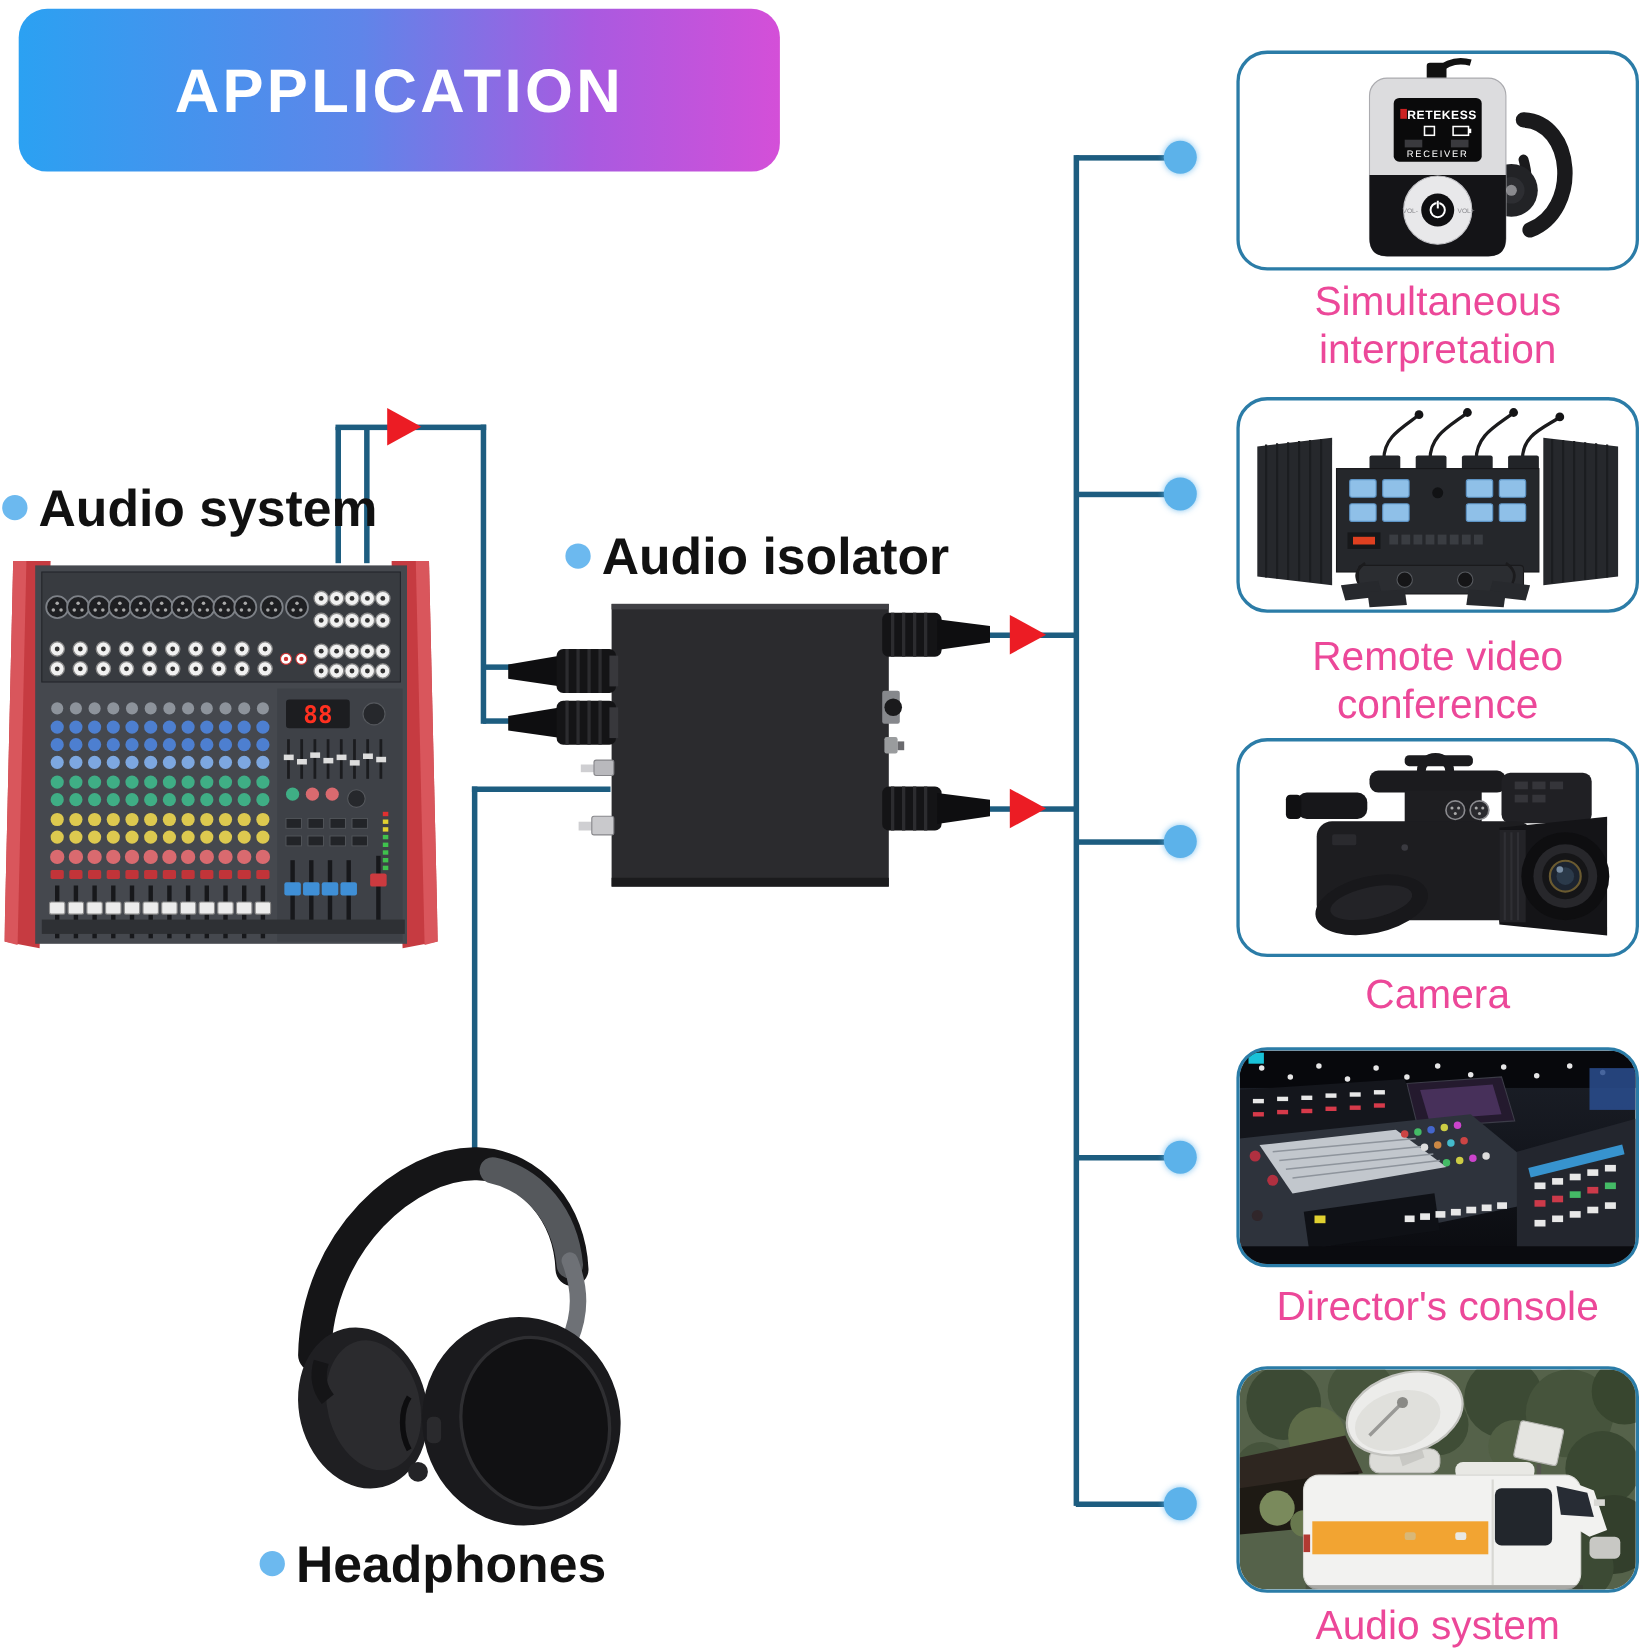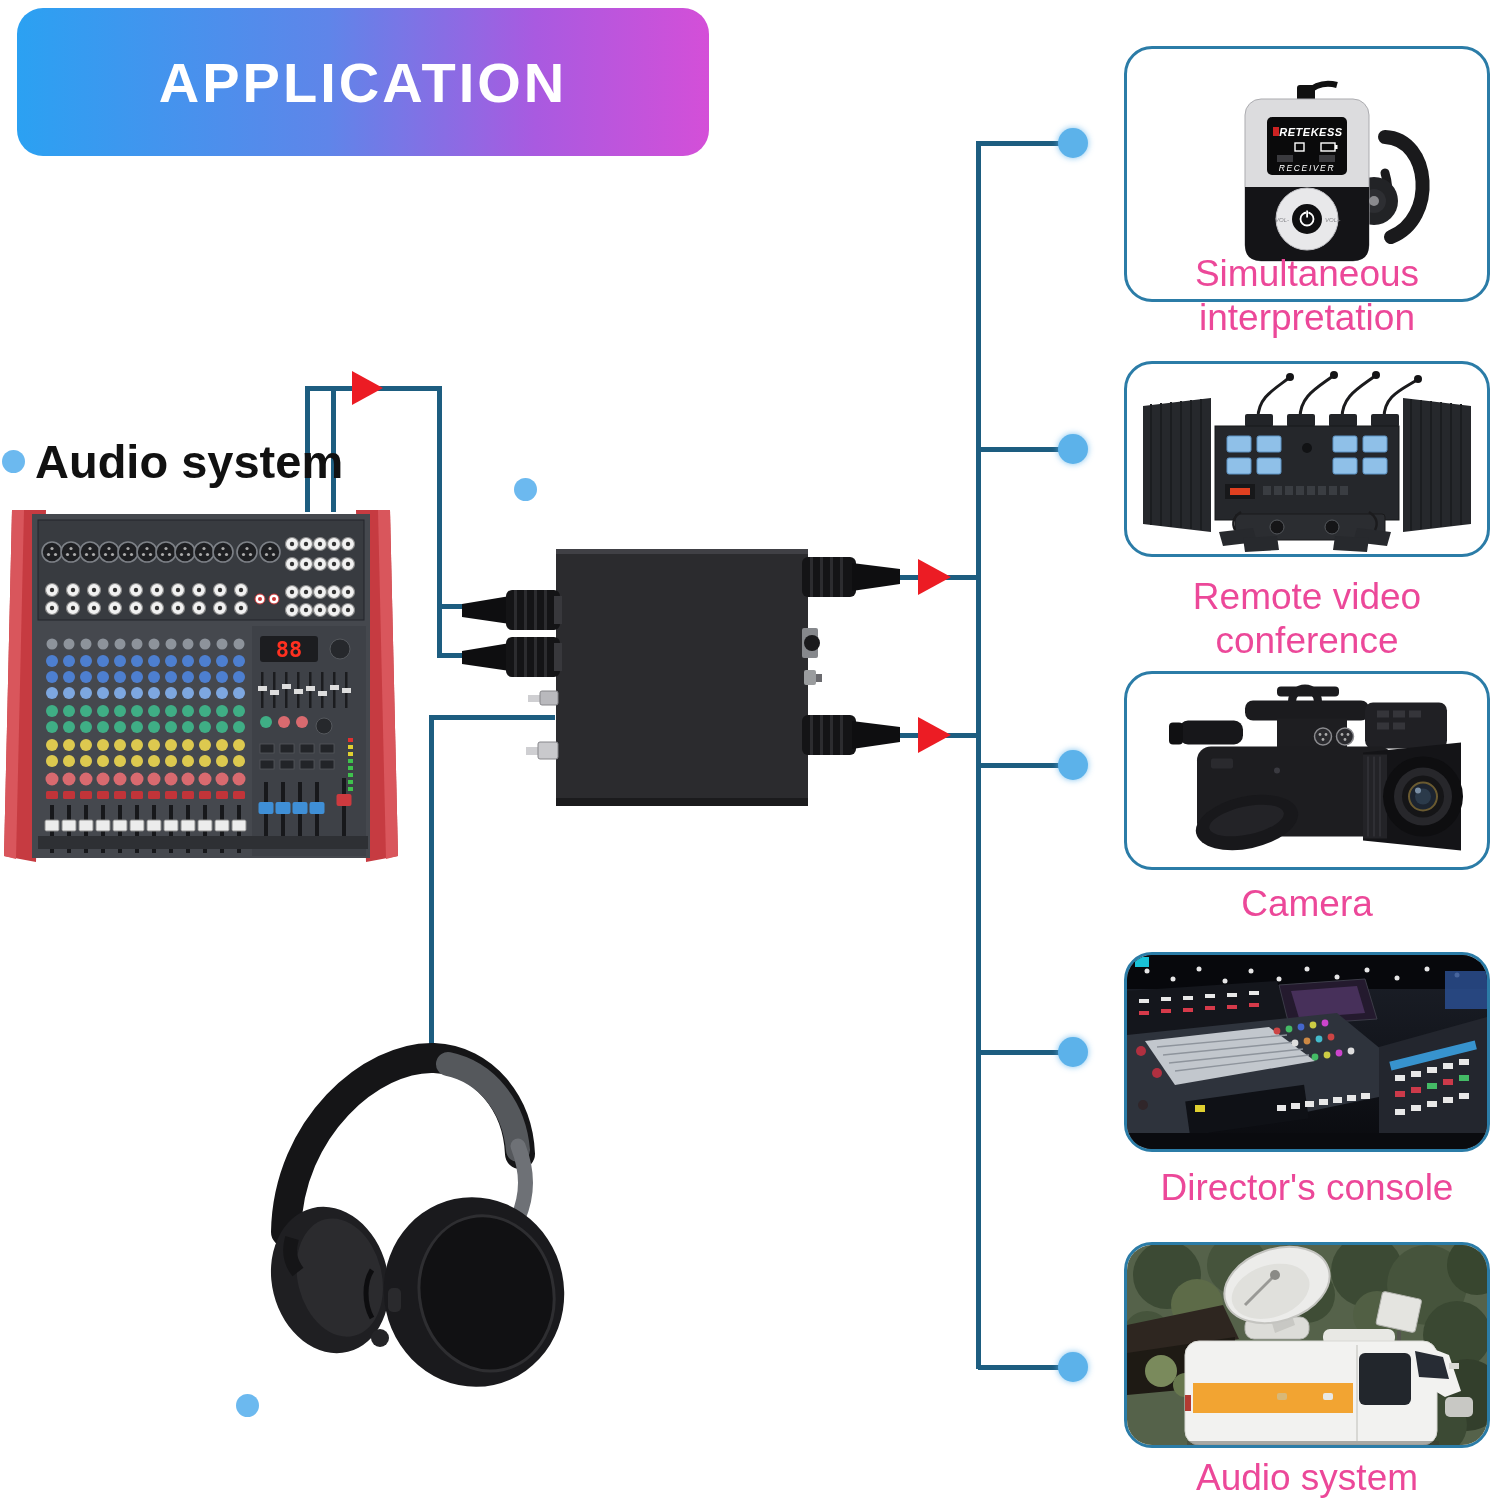--- a/index.html
+++ b/index.html
@@ -70,23 +70,25 @@
   <div class="dot" style="left:1058px;top:750px;"></div>
   <div class="dot" style="left:1058px;top:1037px;"></div>
   <div class="dot" style="left:1058px;top:1352px;"></div>
 
   <div class="node-label" style="left:2px;top:434px;">
     <div class="bullet"></div>
     <span>Audio system</span>
   </div>
   <div class="node-label" style="left:514px;top:478px;">
     <div class="bullet"></div>
+    <span>Audio isolator</span>
   </div>
   <div class="node-label" style="left:236px;top:1394px;">
     <div class="bullet"></div>
+    <span>Headphones</span>
   </div>
 
   <div class="fig" style="left:4px;top:500px;width:394px;height:372px;">
   <svg viewBox="0 0 394 372" width="394" height="372">
     <defs>
       <g id="jk">
             <circle r="6.5" fill="#f1f1f1" stroke="#8a8a8a" stroke-width="1.2"></circle>
             <circle r="2.2" fill="#333"></circle>
           </g>
       <g id="xl">
@@ -303,21 +305,21 @@
       <ellipse cx="222" cy="250" rx="90" ry="95" fill="#1a1a1d"></ellipse>
       <ellipse cx="234" cy="254" rx="67" ry="78" fill="#111113"></ellipse>
       <ellipse cx="234" cy="254" rx="67" ry="78" fill="none" stroke="#2e2e31" stroke-width="3"></ellipse>
     </g>
     <rect x="136" y="246" width="13" height="24" rx="5" fill="#2a2a2d"></rect>
     <circle cx="128" cy="296" r="9" fill="#242427"></circle>
     <path d="M 120 228 C 112 240 112 262 120 276" fill="none" stroke="#0d0d0f" stroke-width="5"></path>
   </svg>
   </div>
 
-  <div class="card" style="top:46px;height:256px;font-style:italic;">
+  <div class="card" style="top:46px;height:200px;">
     <svg viewBox="0 0 360 194">
       <path d="M 180 22 C 180 10 196 4 210 8" fill="none" stroke="#111" stroke-width="6"></path>
       <rect x="170" y="8" width="18" height="18" rx="3" fill="#111"></rect>
       <path d="M 258 60 C 304 62 310 142 264 160" fill="none" stroke="#1a1a1c" stroke-width="14" stroke-linecap="round"></path>
       <path d="M 258 96 C 264 116 260 132 250 140" fill="none" stroke="#1a1a1c" stroke-width="9" stroke-linecap="round"></path>
       <circle cx="247" cy="124" r="24" fill="#222326"></circle>
         <circle cx="247" cy="124" r="12" fill="#2d2e32"></circle>
         <circle cx="247" cy="124" r="5" fill="#8a8a8e"></circle>
       <rect x="118" y="22" width="124" height="162" rx="16" fill="#dcdcde" stroke="#ababaf"></rect>
       <path d="M 118 110 L 242 110 L 242 168 Q 242 184 226 184 L 134 184 Q 118 184 118 168 Z" fill="#141417"></path>

